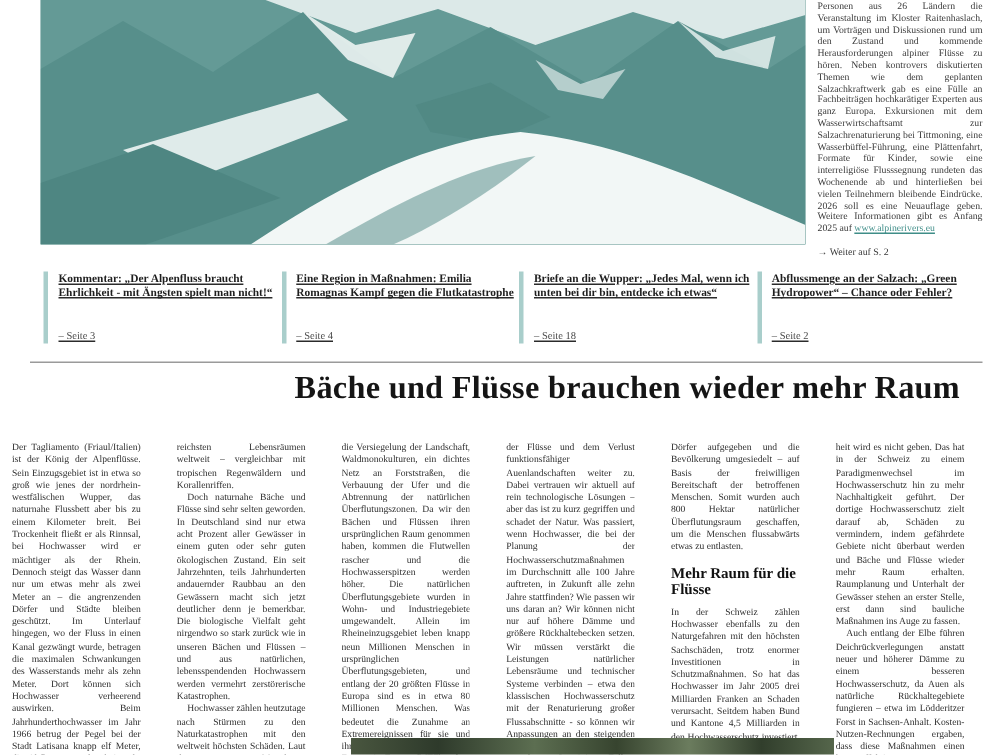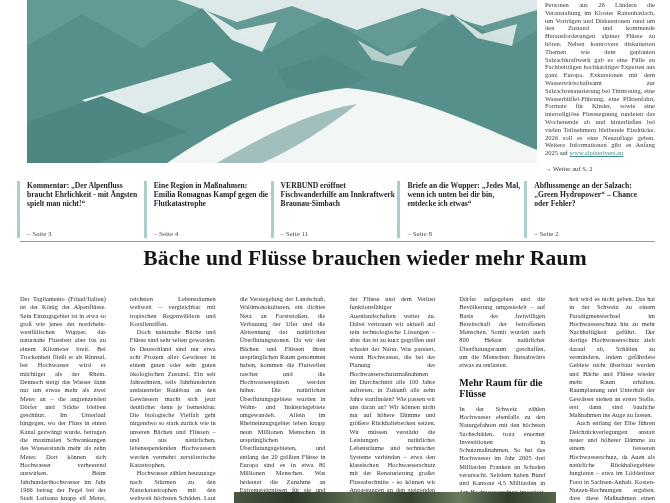--- a/index.html
+++ b/index.html
@@ -24,22 +24,22 @@
   .cont-col{
     position:absolute;left:545px;top:1px;width:110px;
     font-size:6.5px;line-height:7.8px;text-align:justify;color:#3a3a3a;
   }
   .cont-col p{margin:0;}
   .inline-link{color:#3f8d88;text-decoration:underline;cursor:pointer;}
   .weiter{margin-top:8px;font-size:6.6px;color:#3a3a3a;cursor:pointer;}
 
   
   .teasers{
-    position:absolute;left:17px;top:181px;width:634px;
-    display:flex;
+    position:absolute;left:29px;top:181px;width:634px;
+    display:flex;text-decoration:underline;
   }
   .teaser{
     flex:1 1 0;min-height:48px;
     border-left:3px solid #a9cecb;
     padding-left:7px;cursor:pointer;
   }
   .teaser .hl{
     font-weight:bold;font-size:7.6px;line-height:9.2px;color:#1f1f1f;
   }
   .teaser .ref{
@@ -56,21 +56,21 @@
     font-size:7.2px;line-height:9.3px;color:#333;
   }
   .headline{
     position:absolute;left:90px;top:246px;width:550px;
     text-align:center;font-weight:bold;font-size:21.5px;line-height:24px;
     color:#151515;letter-spacing:.2px;
   }
 
   
   .body-cols{
-    position:absolute;left:20px;top:295px;width:635px;height:208px;
+    position:absolute;left:8px;top:295px;width:635px;height:208px;
     display:flex;gap:24px;overflow:hidden;justify-content:space-between;
   }
   .col{
     flex:1 1 0;overflow:hidden;
     font-size:6.4px;line-height:8.3px;text-align:justify;color:#2e2e2e;
   }
   .col p{margin:0;}
   .col p.indent{text-indent:7px;}
   .subhead{
     font-weight:bold;font-size:10px;line-height:11.5px;color:#111;
@@ -113,36 +113,32 @@
   <div class="teasers">
     <div class="teaser">
       <div class="hl">Kommentar: „Der Alpenfluss braucht Ehrlichkeit - mit Ängsten spielt man nicht!“</div>
       <div class="ref">– Seite 3</div>
     </div>
     <div class="teaser">
       <div class="hl">Eine Region in Maßnahmen: Emilia Romagnas Kampf gegen die Flutkatastrophe</div>
       <div class="ref">– Seite 4</div>
     </div>
     <div class="teaser">
-      <div class="hl">VERBUND eröffnet Fischwanderhilfe am Innkraftwerk Braunau-Simbach</div>
-      <div class="ref">– Seite 11</div>
-    </div>
-    <div class="teaser">
       <div class="hl">Briefe an die Wupper: „Jedes Mal, wenn ich unten bei dir bin, entdecke ich etwas“</div>
-      <div class="ref">– Seite 8</div>
+      <div class="ref">– Seite 18</div>
     </div>
     <div class="teaser">
       <div class="hl">Abflussmenge an der Salzach: „Green Hydropower“ – Chance oder Fehler?</div>
       <div class="ref">– Seite 2</div>
     </div>
   </div>
 
   <div class="rule"></div>
 
-  <h1 class="headline" style="margin:0;">Bäche und Flüsse brauchen wieder mehr Raum</h1>
+  <h1 class="headline" style="margin:0;text-align:right;">Bäche und Flüsse brauchen wieder mehr Raum</h1>
 
   <div class="body-cols">
     <div class="col">
       <p>Der Tagliamento (Friaul/Italien) ist der König der Alpenflüsse. Sein Einzugsgebiet ist in etwa so groß wie jenes der nordrhein-westfälischen Wupper, das naturnahe Flussbett aber bis zu einem Kilometer breit. Bei Trockenheit fließt er als Rinnsal, bei Hochwasser wird er mächtiger als der Rhein. Dennoch steigt das Wasser dann nur um etwas mehr als zwei Meter an – die angrenzenden Dörfer und Städte bleiben geschützt. Im Unterlauf hingegen, wo der Fluss in einen Kanal gezwängt wurde, betragen die maximalen Schwankungen des Wasserstands mehr als zehn Meter. Dort können sich Hochwasser verheerend auswirken. Beim Jahrhunderthochwasser im Jahr 1966 betrug der Pegel bei der Stadt Latisana knapp elf Meter, die Abflussmenge lag bei mehr als 4000 Kubikmetern pro Sekunde. Zum Vergleich: Die durchschnittliche Wassermenge, die der Rhein in die Nordsee trägt, beträgt mit 2300 Kubikmetern pro Sekunde etwas mehr als die Hälfte. Die Stadt Latisana wurde damals ver-</p>
     </div>
     <div class="col">
       <p>reichsten Lebensräumen weltweit – vergleichbar mit tropischen Regenwäldern und Korallenriffen.</p>
       <p class="indent">Doch naturnahe Bäche und Flüsse sind sehr selten geworden. In Deutschland sind nur etwa acht Prozent aller Gewässer in einem guten oder sehr guten ökologischen Zustand. Ein seit Jahrzehnten, teils Jahrhunderten andauernder Raubbau an den Gewässern macht sich jetzt deutlicher denn je bemerkbar. Die biologische Vielfalt geht nirgendwo so stark zurück wie in unseren Bächen und Flüssen – und aus natürlichen, lebensspendenden Hochwassern werden vermehrt zerstörerische Katastrophen.</p>
       <p class="indent">Hochwasser zählen heutzutage nach Stürmen zu den Naturkatastrophen mit den weltweit höchsten Schäden. Laut der Münchener Rückversicherungs-Gesellschaft sind rund 40 Prozent aller schadensrelevanten Naturkatastrophen in den letzten 40 Jahren auf Hochwasser zurückzuführen, mit einem Gesamtschaden von über einer Billion US-Dollar, wobei nur knapp</p>
     </div>

